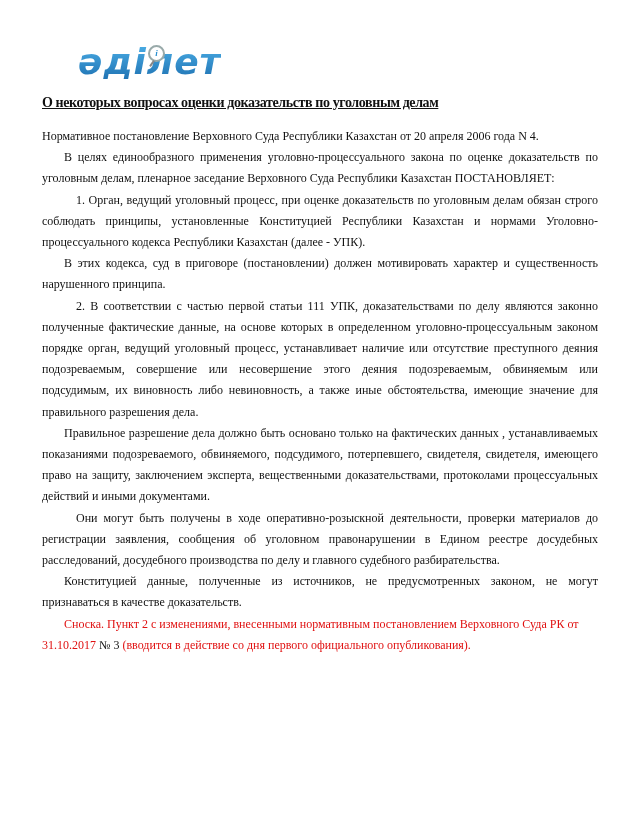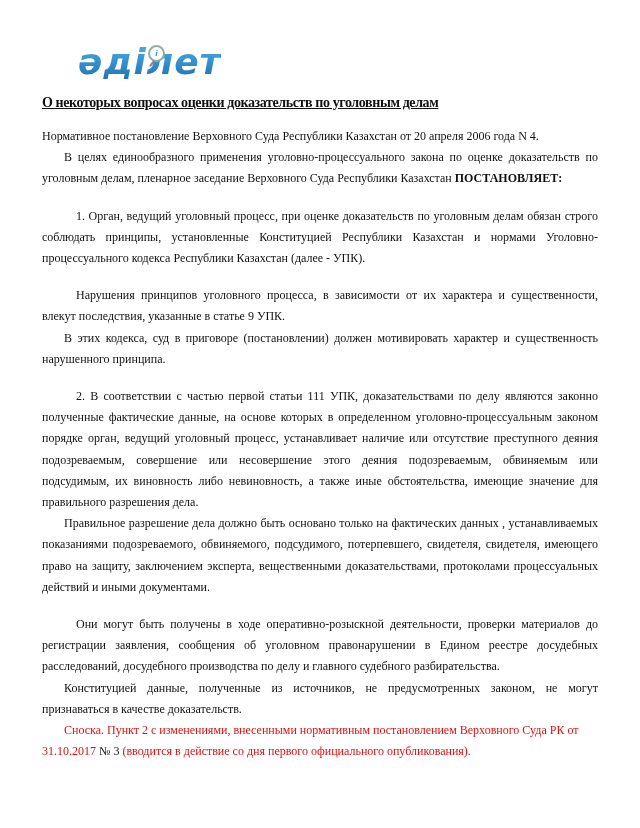--- a/index.html
+++ b/index.html
@@ -5,38 +5,37 @@
   html, body { margin: 0; padding: 0; background: #ffffff; }
   body { width: 640px; height: 828px; overflow: hidden; position: relative; font-family: "Liberation Serif", serif; color: #111; }
   .logo { position: absolute; left: 42px; top: 40px; height: 44px; width: 140px; margin-left: 36px; }
   .logo-text { font-family: "DejaVu Sans", sans-serif; font-size: 36px; font-style: italic; font-weight: bold; color: #2a8fd0; letter-spacing: 1px; line-height: 44px; background: linear-gradient(#4fb3ea, #1d6fb0); -webkit-background-clip: text; background-clip: text; -webkit-text-fill-color: transparent; }
   .logo-magnifier { position: absolute; left: 70px; top: 5px; width: 13px; height: 13px; border: 2px solid #9aa; border-radius: 50%; background: #fff; font-size: 9px; line-height: 13px; text-align: center; color: #2a8fd0; font-style: italic; font-weight: bold; }
   .logo-magnifier::after { content: ""; position: absolute; width: 2px; height: 7px; background: #888; left: 1px; top: 13px; transform: rotate(35deg); }
   .doc { position: absolute; left: 42px; top: 94px; width: 556px; }
   .title { font-weight: bold; font-size: 14px; text-decoration: underline; margin: 0 0 14px 0; line-height: 18px; letter-spacing: -0.4px; }
   p { margin: 0; font-size: 12px; line-height: 21.2px; text-align: justify; }
   .indent { text-indent: 22px; }
-  .indent2 { text-indent: 34px; margin-top: 16px; }
+  .indent2 { text-indent: 34px; }
   .red { color: #e01010; }
   .black { color: #111; }
-  b { font-weight: bold; margin-top: 16px; }
+  b { font-weight: normal; margin-top: 16px; }
 </style>
 </head>
 <body>
 
 <div class="logo">
   <span class="logo-text">әділет</span>
   <span class="logo-magnifier">i</span>
 </div>
 
 <div class="doc">
   <div class="title">О некоторых вопросах оценки доказательств по уголовным делам</div>
   <p>Нормативное постановление Верховного Суда Республики Казахстан от 20 апреля 2006 года N 4.</p>
   <p class="indent"><span>В целях единообразного применения уголовно-процессуального закона по оценке доказательств по уголовным делам, пленарное заседание Верховного Суда Республики Казахстан</span> <b>ПОСТАНОВЛЯЕТ:</b></p>
   <p class="indent2">1. Орган, ведущий уголовный процесс, при оценке доказательств по уголовным делам обязан строго соблюдать принципы, установленные Конституцией Республики Казахстан и нормами Уголовно-процессуального кодекса Республики Казахстан (далее - УПК).</p>
-  <p class="indent2">Нарушения принципов уголовного процесса, в зависимости от их характера и существенности, влекут последствия, указанные в статье 9 УПК.</p>
   <p class="indent">В этих кодекса, суд в приговоре (постановлении) должен мотивировать характер и существенность нарушенного принципа.</p>
   <p class="indent2">2. В соответствии с частью первой статьи 111 УПК, доказательствами по делу являются законно полученные фактические данные, на основе которых в определенном уголовно-процессуальным законом порядке орган, ведущий уголовный процесс, устанавливает наличие или отсутствие преступного деяния подозреваемым, совершение или несовершение этого деяния подозреваемым, обвиняемым или подсудимым, их виновность либо невиновность, а также иные обстоятельства, имеющие значение для правильного разрешения дела.</p>
   <p class="indent">Правильное разрешение дела должно быть основано только на фактических данных , устанавливаемых показаниями подозреваемого, обвиняемого, подсудимого, потерпевшего, свидетеля, свидетеля, имеющего право на защиту, заключением эксперта, вещественными доказательствами, протоколами процессуальных действий и иными документами.</p>
   <p class="indent2">Они могут быть получены в ходе оперативно-розыскной деятельности, проверки материалов до регистрации заявления, сообщения об уголовном правонарушении в Едином реестре досудебных расследований, досудебного производства по делу и главного судебного разбирательства.</p>
   <p class="indent">Конституцией данные, полученные из источников, не предусмотренных законом, не могут признаваться в качестве доказательств.</p>
   <p class="indent red" style="text-align:left;"><span>Сноска. Пункт 2 с изменениями, внесенными нормативным постановлением Верховного Суда РК от 31.10.2017</span> <span class="black">№ 3</span> <span>(вводится в действие со дня первого официального опубликования).</span></p>
 </div>
 
 </body></html>

